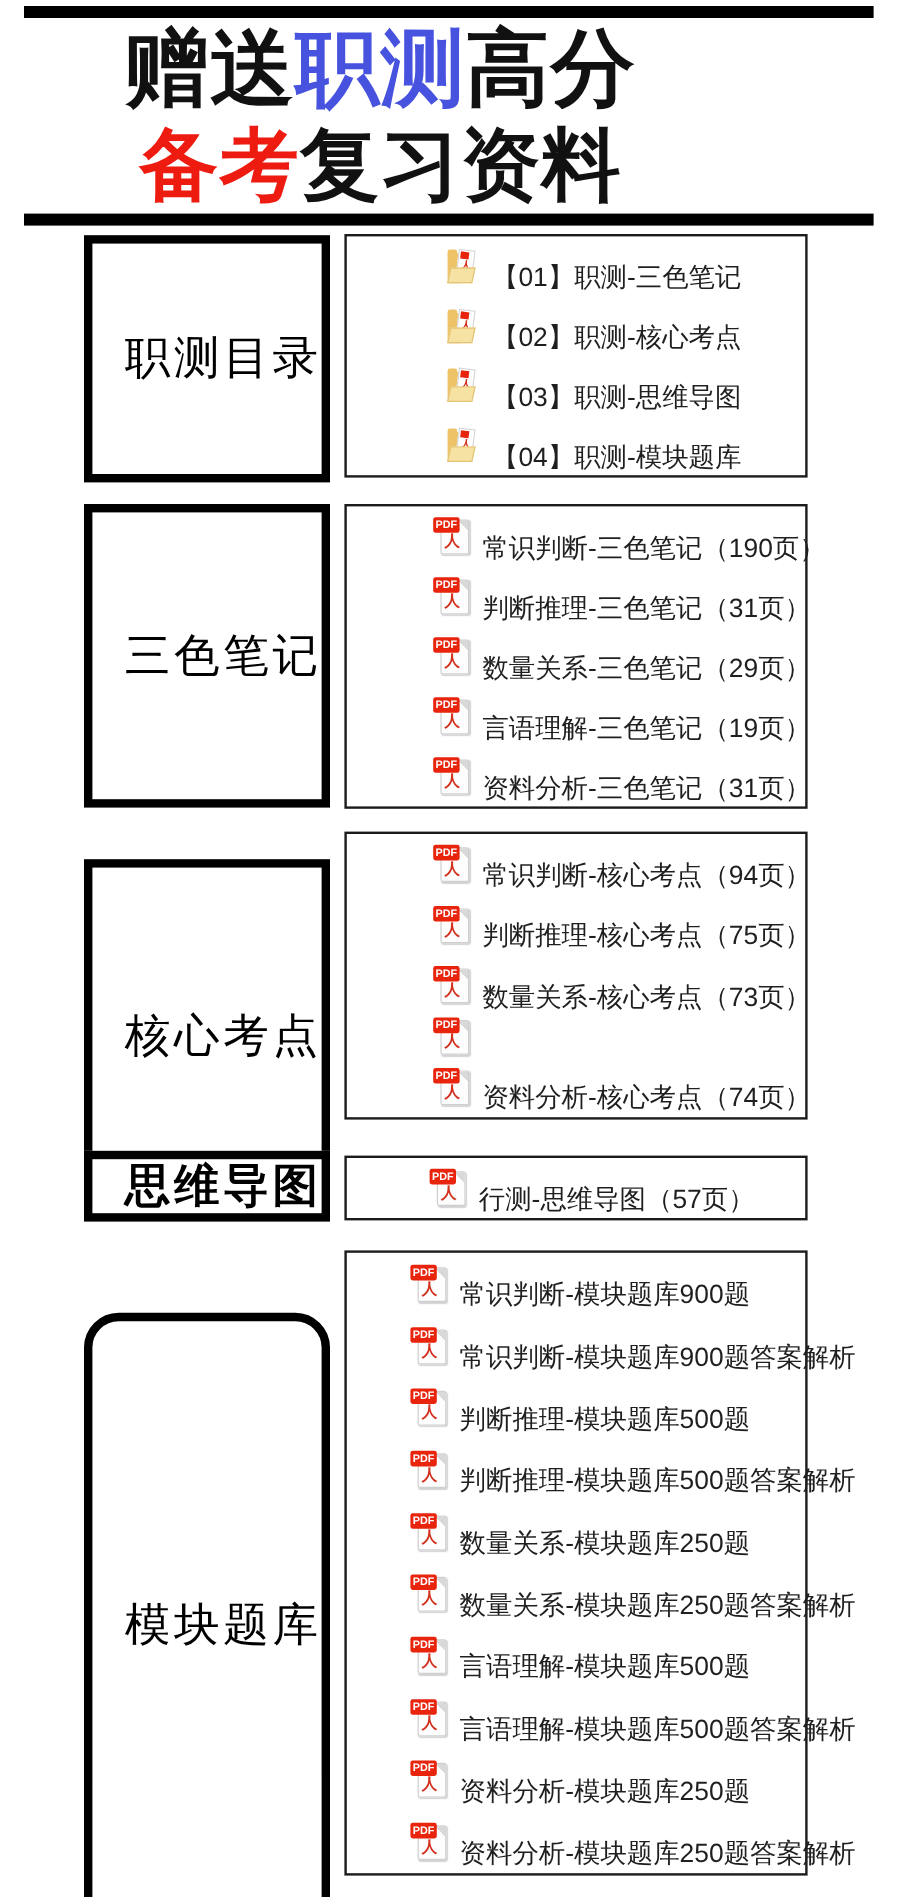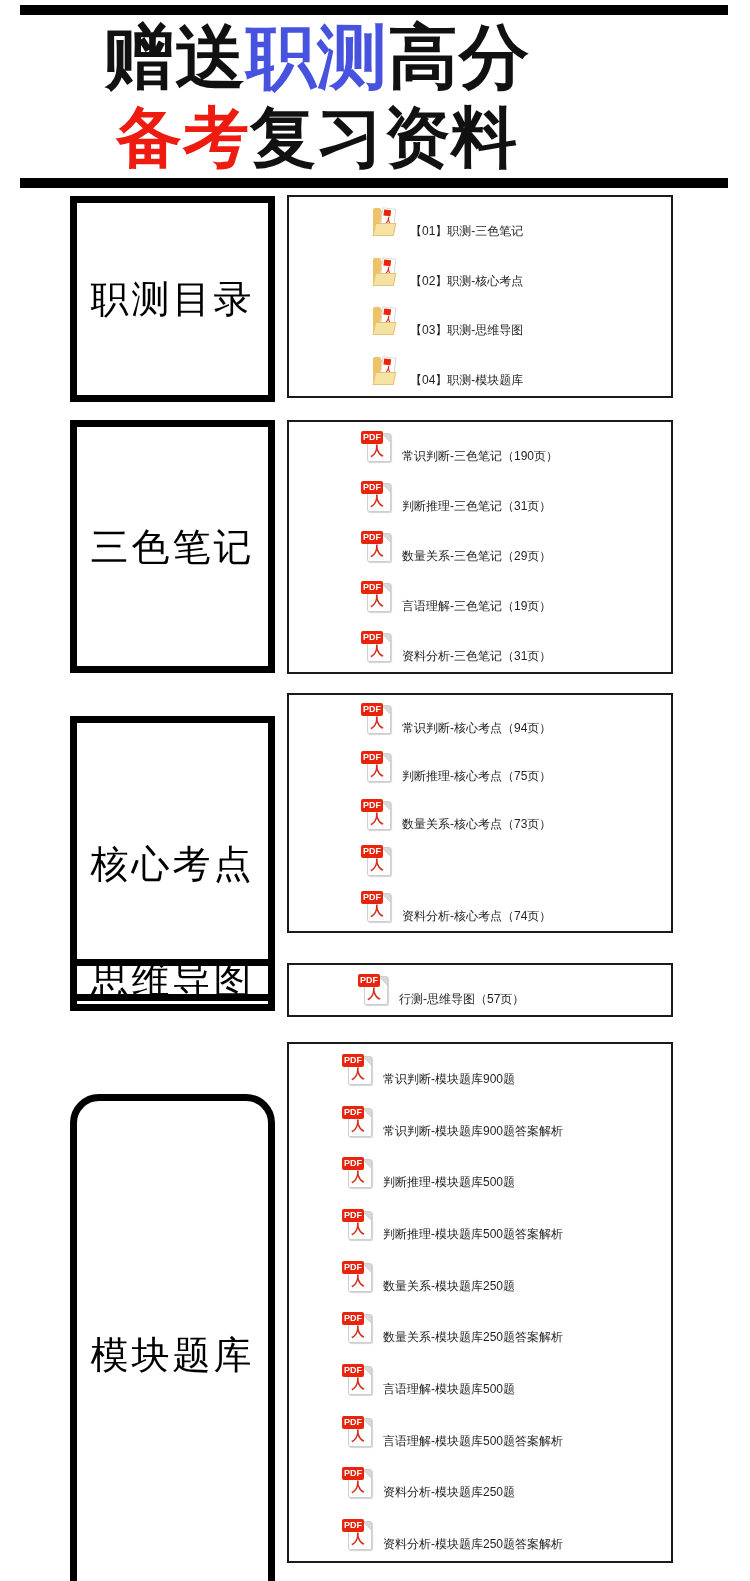--- a/index.html
+++ b/index.html
@@ -16,39 +16,39 @@
            font-family:"Liberation Sans", sans-serif; font-weight:900; color:#111; }
   .t-line1 { font-size:70px; line-height:86px; letter-spacing:1px; }
   .t-line2 { font-size:66px; line-height:74px; letter-spacing:1px; }
   .c-black { color:#111111; }
   .c-blue  { color:#4753df; }
   .c-red   { color:#ee1b10; }
 
   
   .label-box { position:absolute; left:70px; width:205px; box-sizing:border-box;
                border:7px solid #000; background:#fff;
-               display:flex; align-items:center; justify-content:center;
+               display:flex; align-items:center; justify-content:flex-end;
                font-family:"Liberation Serif","DejaVu Serif",serif;
                font-size:38px; line-height:1; color:#000; letter-spacing:3px; white-space:nowrap; }
 
   
   .items-box { position:absolute; left:287px; width:386px; box-sizing:border-box;
                border:2px solid #1b1b1b; background:#fff;
                display:flex; flex-direction:column; justify-content:space-around; }
   .item { display:flex; align-items:center; }
-  .item-label { margin-left:11px; font-size:12px; color:#1f1f1f; white-space:nowrap;margin-top:19px; }
+  .item-label { margin-left:11px; font-size:22px; color:#1f1f1f; white-space:nowrap;margin-top:19px; }
 
   
   .s1-label { top:196px; height:206px; }
   .s1-items { top:195px; height:203px; padding-left:84px; }
   .s2-label { top:420px; height:253px; }
   .s2-items { top:420px; height:254px; padding-left:72px; }
   .s3-label { top:692px; height:295px;margin-top:24px; }
   .s3-items { top:693px; height:240px; padding-left:72px; }
-  .s4-label { top:959px; height:42px; }
+  .s4-label { top:959px; height:59px;font-weight:bold; }
   .s4-items { top:963px; height:54px; padding-left:69px; }
   .s5-label { top:1094px; height:521px;border-radius:29px; }
   .s5-items { top:1042px; height:521px; padding-left:53px; }
 
   
   .pdf-icon { position:relative; width:30px; height:32px; flex:0 0 30px; }
   .pdf-icon .sheet { position:absolute; right:0; top:2px; width:24px; height:29px;
                      background:linear-gradient(225deg,#d9d9d9 6px,#fdfdfd 0);
                      border:1px solid #cfcfcf; border-radius:2px; box-sizing:border-box;
                      box-shadow:1px 1px 1px rgba(0,0,0,.18); }

